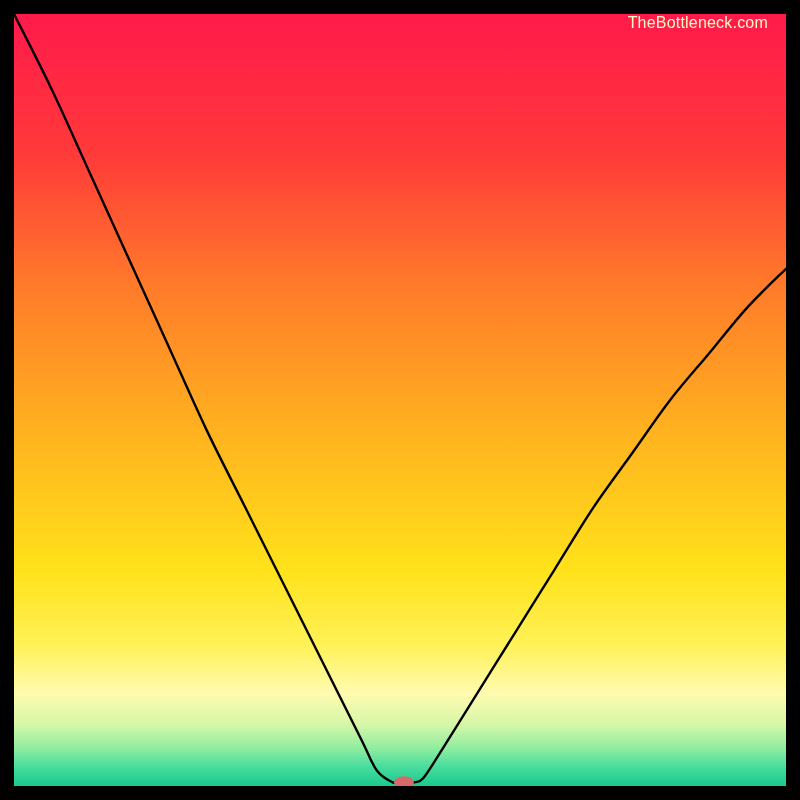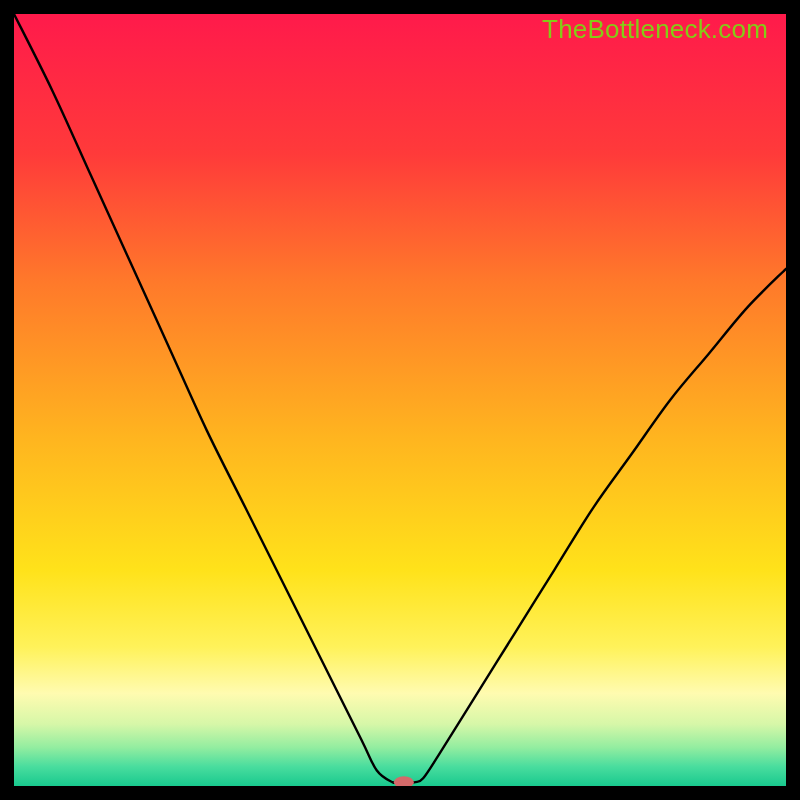--- a/index.html
+++ b/index.html
@@ -23,22 +23,22 @@
     position: absolute;
     left: 0;
     top: 0;
     width: 772px;
     height: 772px;
   }
   .watermark {
     position: absolute;
     top: 0;
     right: 18px;
-    color: #84cc16;
-    font-size: 26px;
+    color: #fef9c3;
+    font-size: 16px;
     font-weight: 500;
     letter-spacing: 0.2px;
     z-index: 10;
   }
   svg { display: block; }
 </style>
 </head>
 <body>
 
 <div class="frame">

